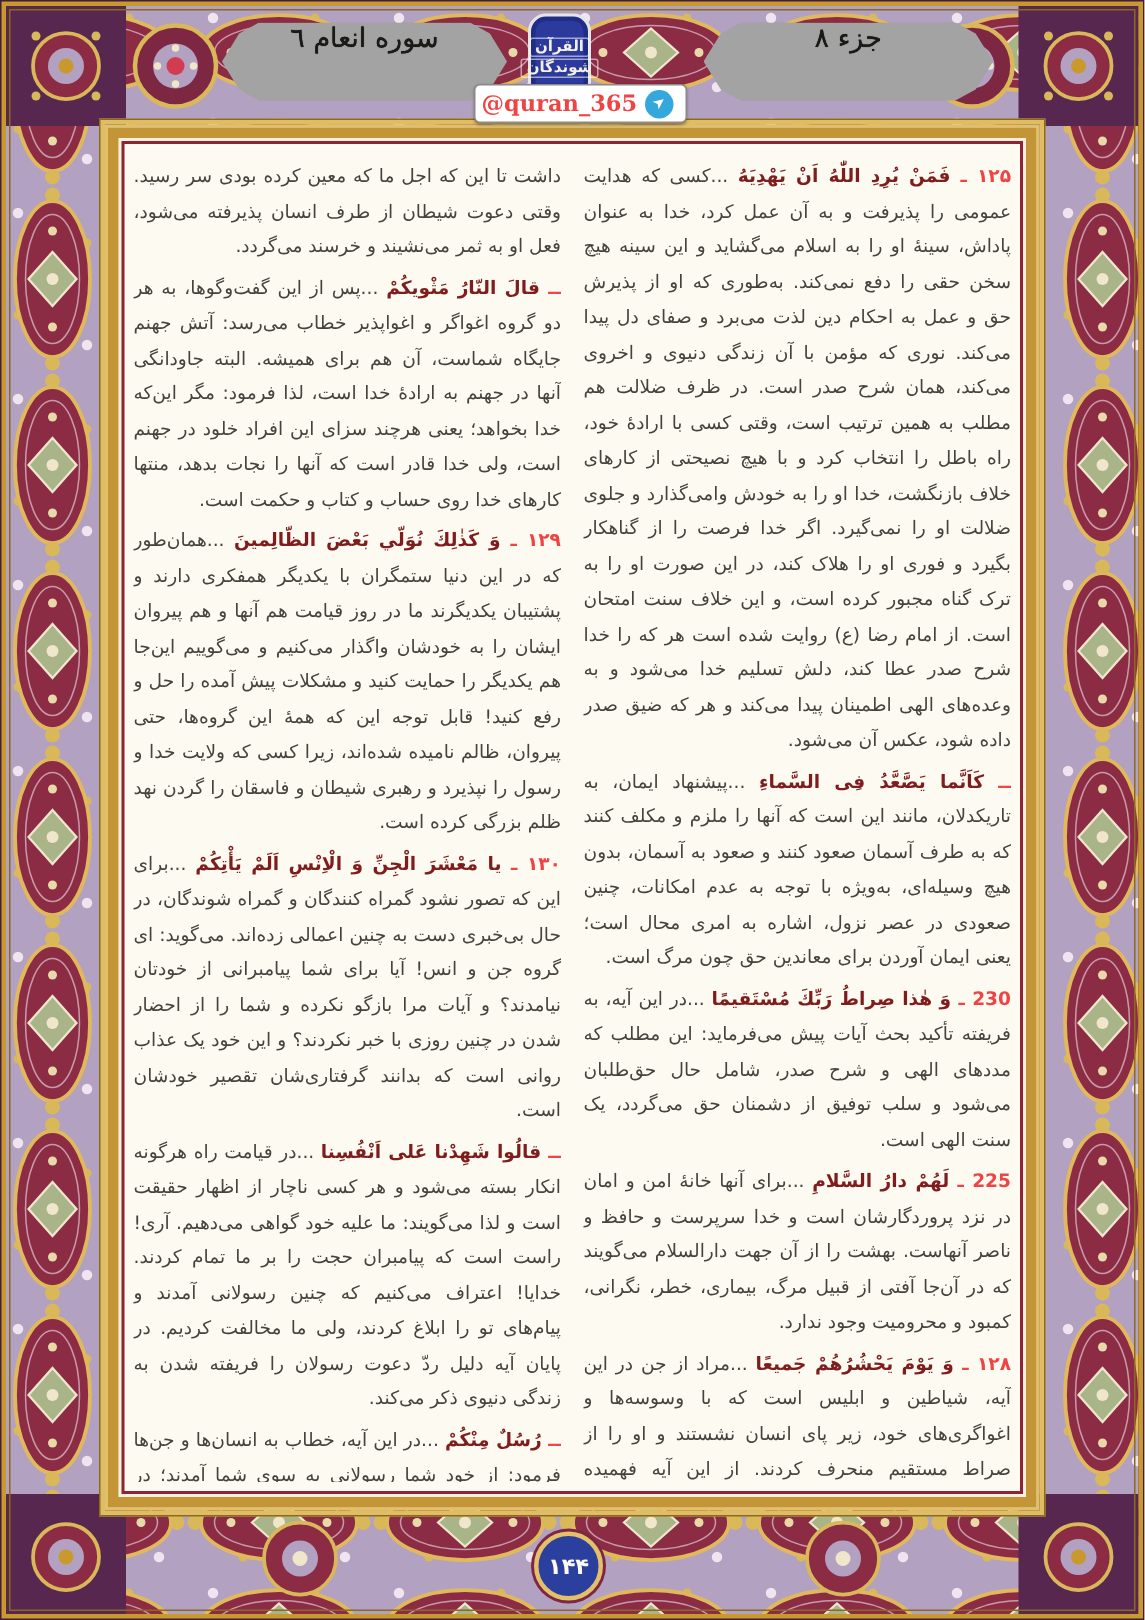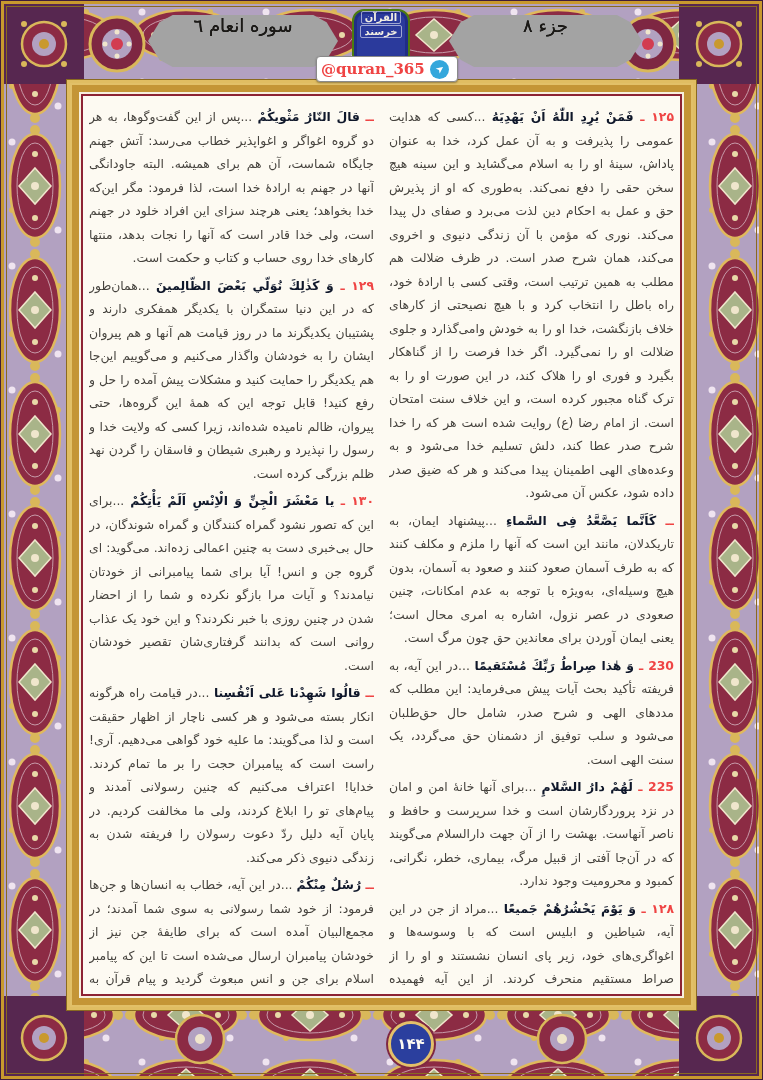--- a/index.html
+++ b/index.html
@@ -11,37 +11,37 @@
     position:absolute;left:72px;top:85px;width:619px;height:920px;z-index:2;
     box-sizing:border-box;background:#fdfaf2;
     border:7px solid #c49536;
     box-shadow: inset 0 0 0 2px #f7f0de, inset 0 0 0 4px #8d2334, 0 0 0 2px #e2c068;
     padding:13px 10px 10px 10px;
   }
   .columns{display:flex;gap:15px;direction:rtl;height:100%;}
   .col{flex:1;font-size:12.4px;line-height:23.5px;color:#46433e;text-align:justify;overflow:hidden;}
   .para{margin:0 0 4px 0;}
   .lead{font-weight:bold;color:#ef4444;}
-  .quote{font-weight:bold;color:#0f172a;}
+  .quote{font-weight:bold;color:#7f1d1d;}
   .dots{color:#46433e;}
   
   .cartouche{
     position:absolute;z-index:3;display:flex;justify-content:center;
     background:#a3a3a3;color:#1c1a17;font-size:18px;font-weight:400;
     clip-path:polygon(0% 50%,6% 14%,13% 0%,87% 0%,94% 14%,100% 50%,94% 86%,87% 100%,13% 100%,6% 86%);
     filter:drop-shadow(0 0 2px #7a5a18);
     text-shadow:0 0 0.5px #000;
   }
   .cartouche.surah{left:148px;top:15px;width:190px;height:52px;}
-  .cartouche.juz{left:449px;top:15px;width:193px;height:52px;}
+  .cartouche.juz{left:469px;top:15px;width:193px;height:52px;}
   
   .emblem{
-    position:absolute;left:352px;top:9px;width:58px;height:58px;z-index:3;box-sizing:border-box;
-    background:#2b3a9c;border:2px solid #4d7c0f;border-radius:12px;
-    display:flex;flex-direction:column;align-items:center;gap:1px;
+    position:absolute;left:352px;top:9px;width:42px;height:58px;z-index:3;box-sizing:border-box;
+    background:#2b3a9c;border:2px solid #e5e5e5;border-radius:12px;
+    display:flex;flex-direction:column;align-items:center;justify-content:center;gap:1px;
     box-shadow:inset 0 0 0 3px #202d86;
   }
   .emblem span{color:#f3efe2;font-size:10px;font-weight:bold;line-height:11px;
     border:1px solid rgba(255,255,255,.55);padding:0 3px;border-radius:2px;}
   
   .tg-badge{
     position:absolute;left:316px;top:56px;z-index:4;height:26px;box-sizing:border-box;
     background:#fff;border:1px solid #8a8a8a;border-radius:4px;
     display:flex;align-items:center;gap:5px;padding:1px 8px 1px 4px;
     box-shadow:0 1px 2px rgba(0,0,0,.35);
@@ -50,21 +50,21 @@
     width:19px;height:19px;border-radius:50%;background:#34a7dc;flex:0 0 auto;
     display:flex;align-items:center;justify-content:center;color:#fff;font-size:10px;
   }
   .tg-icon i{font-style:normal;transform:rotate(-38deg) translateX(1px);}
   .tg-handle{font-family:"DejaVu Serif",serif;font-weight:bold;font-size:15px;color:#ef4444;direction:ltr;}
   
   .page-number{
     position:absolute;left:356px;top:1021px;width:46px;height:46px;z-index:3;box-sizing:border-box;
     background:#2b3f9e;border:3px solid #e3c06a;border-radius:50%;
     display:flex;align-items:center;justify-content:center;
-    color:#fdfaf2;font-size:15px;font-weight:bold;box-shadow:0 0 0 2px #7e2742;margin-left:32px;
+    color:#fdfaf2;font-size:15px;font-weight:bold;box-shadow:0 0 0 2px #7e2742;
   }
 </style>
 </head>
 <body>
 
 <div class="sheet">
 
   <svg class="border-art" width="763" height="1080" viewBox="0 0 763 1080" aria-hidden="true">
     <defs>
       <pattern id="bv" width="70" height="124" patternUnits="userSpaceOnUse">
@@ -214,40 +214,41 @@
 
   <div class="cartouche surah">
     <span>سوره انعام ٦</span>
   </div>
   <div class="cartouche juz">
     <span>جزء ٨</span>
   </div>
 
   <div class="emblem">
     <span>القرآن</span>
-    <span>خرسند</span>
+    <span>شوندگان</span>
   </div>
 
   <div class="tg-badge">
     <span class="tg-icon">
         <i>➤</i>
       </span>
     <span class="tg-handle">@quran_365</span>
   </div>
 
   <div class="page-inner">
     <div class="columns">
       <div class="col">
           <p class="para"><span class="lead">۱۲۵ ـ </span><span class="quote">فَمَنْ يُرِدِ اللّٰهُ اَنْ يَهْدِيَهُ</span><span class="dots"> ...</span><span class="body-text">کسی که هدایت عمومی را پذیرفت و به آن عمل کرد، خدا به عنوان پاداش، سینهٔ او را به اسلام می‌گشاید و این سینه هیچ سخن حقی را دفع نمی‌کند. به‌طوری که او از پذیرش حق و عمل به احکام دین لذت می‌برد و صفای دل پیدا می‌کند. نوری که مؤمن با آن زندگی دنیوی و اخروی می‌کند، همان شرح صدر است. در ظرف ضلالت هم مطلب به همین ترتیب است، وقتی کسی با ارادهٔ خود، راه باطل را انتخاب کرد و با هیچ نصیحتی از کارهای خلاف بازنگشت، خدا او را به خودش وامی‌گذارد و جلوی ضلالت او را نمی‌گیرد. اگر خدا فرصت را از گناهکار بگیرد و فوری او را هلاک کند، در این صورت او را به ترک گناه مجبور کرده است، و این خلاف سنت امتحان است. از امام رضا (ع) روایت شده است هر که را خدا شرح صدر عطا کند، دلش تسلیم خدا می‌شود و به وعده‌های الهی اطمینان پیدا می‌کند و هر که ضیق صدر داده شود، عکس آن می‌شود.</span></p>
           <p class="para"><span class="lead">ــ </span><span class="quote">كَاَنَّما يَصَّعَّدُ فِى السَّماءِ</span><span class="dots"> ...</span><span class="body-text">پیشنهاد ایمان، به تاریکدلان، مانند این است که آنها را ملزم و مکلف کنند که به طرف آسمان صعود کنند و صعود به آسمان، بدون هیچ وسیله‌ای، به‌ویژه با توجه به عدم امکانات، چنین صعودی در عصر نزول، اشاره به امری محال است؛ یعنی ایمان آوردن برای معاندین حق چون مرگ است.</span></p>
           <p class="para"><span class="lead">230 ـ </span><span class="quote">وَ هٰذا صِراطُ رَبِّكَ مُسْتَقيمًا</span><span class="dots"> ...</span><span class="body-text">در این آیه، به فریفته تأکید بحث آیات پیش می‌فرماید: این مطلب که مددهای الهی و شرح صدر، شامل حال حق‌طلبان می‌شود و سلب توفیق از دشمنان حق می‌گردد، یک سنت الهی است.</span></p>
           <p class="para"><span class="lead">225 ـ </span><span class="quote">لَهُمْ دارُ السَّلامِ</span><span class="dots"> ...</span><span class="body-text">برای آنها خانهٔ امن و امان در نزد پروردگارشان است و خدا سرپرست و حافظ و ناصر آنهاست. بهشت را از آن جهت دارالسلام می‌گویند که در آن‌جا آفتی از قبیل مرگ، بیماری، خطر، نگرانی، کمبود و محرومیت وجود ندارد.</span></p>
           <p class="para"><span class="lead">۱۲۸ ـ </span><span class="quote">وَ يَوْمَ يَحْشُرُهُمْ جَميعًا</span><span class="dots"> ...</span><span class="body-text">مراد از جن در این آیه، شیاطین و ابلیس است که با وسوسه‌ها و اغواگری‌های خود، زیر پای انسان نشستند و او را از صراط مستقیم منحرف کردند. از این آیه فهمیده می‌شود، گرچه برای گمراهی انسان، عوامل زیادی از قبیل شهوات، هواهای نفسانی وجود دارد، مؤثرترین عامل در گمراهی انسان تحریکات شیطانی است.</span></p>
         </div>
       <div class="col">
+          <p class="para"><span class="body-text">داشت تا این که اجل ما که معین کرده بودی سر رسید. وقتی دعوت شیطان از طرف انسان پذیرفته می‌شود، فعل او به ثمر می‌نشیند و خرسند می‌گردد.</span></p>
           <p class="para"><span class="lead">ــ </span><span class="quote">قالَ النّارُ مَثْويكُمْ</span><span class="dots"> ...</span><span class="body-text">پس از این گفت‌وگوها، به هر دو گروه اغواگر و اغواپذیر خطاب می‌رسد: آتش جهنم جایگاه شماست، آن هم برای همیشه. البته جاودانگی آنها در جهنم به ارادهٔ خدا است، لذا فرمود: مگر این‌که خدا بخواهد؛ یعنی هرچند سزای این افراد خلود در جهنم است، ولی خدا قادر است که آنها را نجات بدهد، منتها کارهای خدا روی حساب و کتاب و حکمت است.</span></p>
           <p class="para"><span class="lead">۱۲۹ ـ </span><span class="quote">وَ كَذٰلِكَ نُوَلّي بَعْضَ الظّالِمينَ</span><span class="dots"> ...</span><span class="body-text">همان‌طور که در این دنیا ستمگران با یکدیگر همفکری دارند و پشتیبان یکدیگرند ما در روز قیامت هم آنها و هم پیروان ایشان را به خودشان واگذار می‌کنیم و می‌گوییم این‌جا هم یکدیگر را حمایت کنید و مشکلات پیش آمده را حل و رفع کنید! قابل توجه این که همهٔ این گروه‌ها، حتی پیروان، ظالم نامیده شده‌اند، زیرا کسی که ولایت خدا و رسول را نپذیرد و رهبری شیطان و فاسقان را گردن نهد ظلم بزرگی کرده است.</span></p>
           <p class="para"><span class="lead">۱۳۰ ـ </span><span class="quote">يا مَعْشَرَ الْجِنِّ وَ الْاِنْسِ اَلَمْ يَأْتِكُمْ</span><span class="dots"> ...</span><span class="body-text">برای این که تصور نشود گمراه کنندگان و گمراه شوندگان، در حال بی‌خبری دست به چنین اعمالی زده‌اند. می‌گوید: ای گروه جن و انس! آیا برای شما پیامبرانی از خودتان نیامدند؟ و آیات مرا بازگو نکرده و شما را از احضار شدن در چنین روزی با خبر نکردند؟ و این خود یک عذاب روانی است که بدانند گرفتاری‌شان تقصیر خودشان است.</span></p>
           <p class="para"><span class="lead">ــ </span><span class="quote">قالُوا شَهِدْنا عَلى اَنْفُسِنا</span><span class="dots"> ...</span><span class="body-text">در قیامت راه هرگونه انکار بسته می‌شود و هر کسی ناچار از اظهار حقیقت است و لذا می‌گویند: ما علیه خود گواهی می‌دهیم. آری! راست است که پیامبران حجت را بر ما تمام کردند. خدایا! اعتراف می‌کنیم که چنین رسولانی آمدند و پیام‌های تو را ابلاغ کردند، ولی ما مخالفت کردیم. در پایان آیه دلیل ردّ دعوت رسولان را فریفته شدن به زندگی دنیوی ذکر می‌کند.</span></p>
           <p class="para"><span class="lead">ــ </span><span class="quote">رُسُلٌ مِنْكُمْ</span><span class="dots"> ...</span><span class="body-text">در این آیه، خطاب به انسان‌ها و جن‌ها فرمود: از خود شما رسولانی به سوی شما آمدند؛ در مجمع‌البیان آمده است که برای طایفهٔ جن نیز از خودشان پیامبران ارسال می‌شده است تا این که پیامبر اسلام برای جن و انس مبعوث گردید و پیام قرآن به جنّیان رسیده است، چه از طریق پیامبر اسلام و چه توسط جن‌های مؤمن که از جانب پیامبر مأمور می‌شده‌اند.</span></p>
         </div>
     </div>
   </div>
 
   <div class="page-number">

